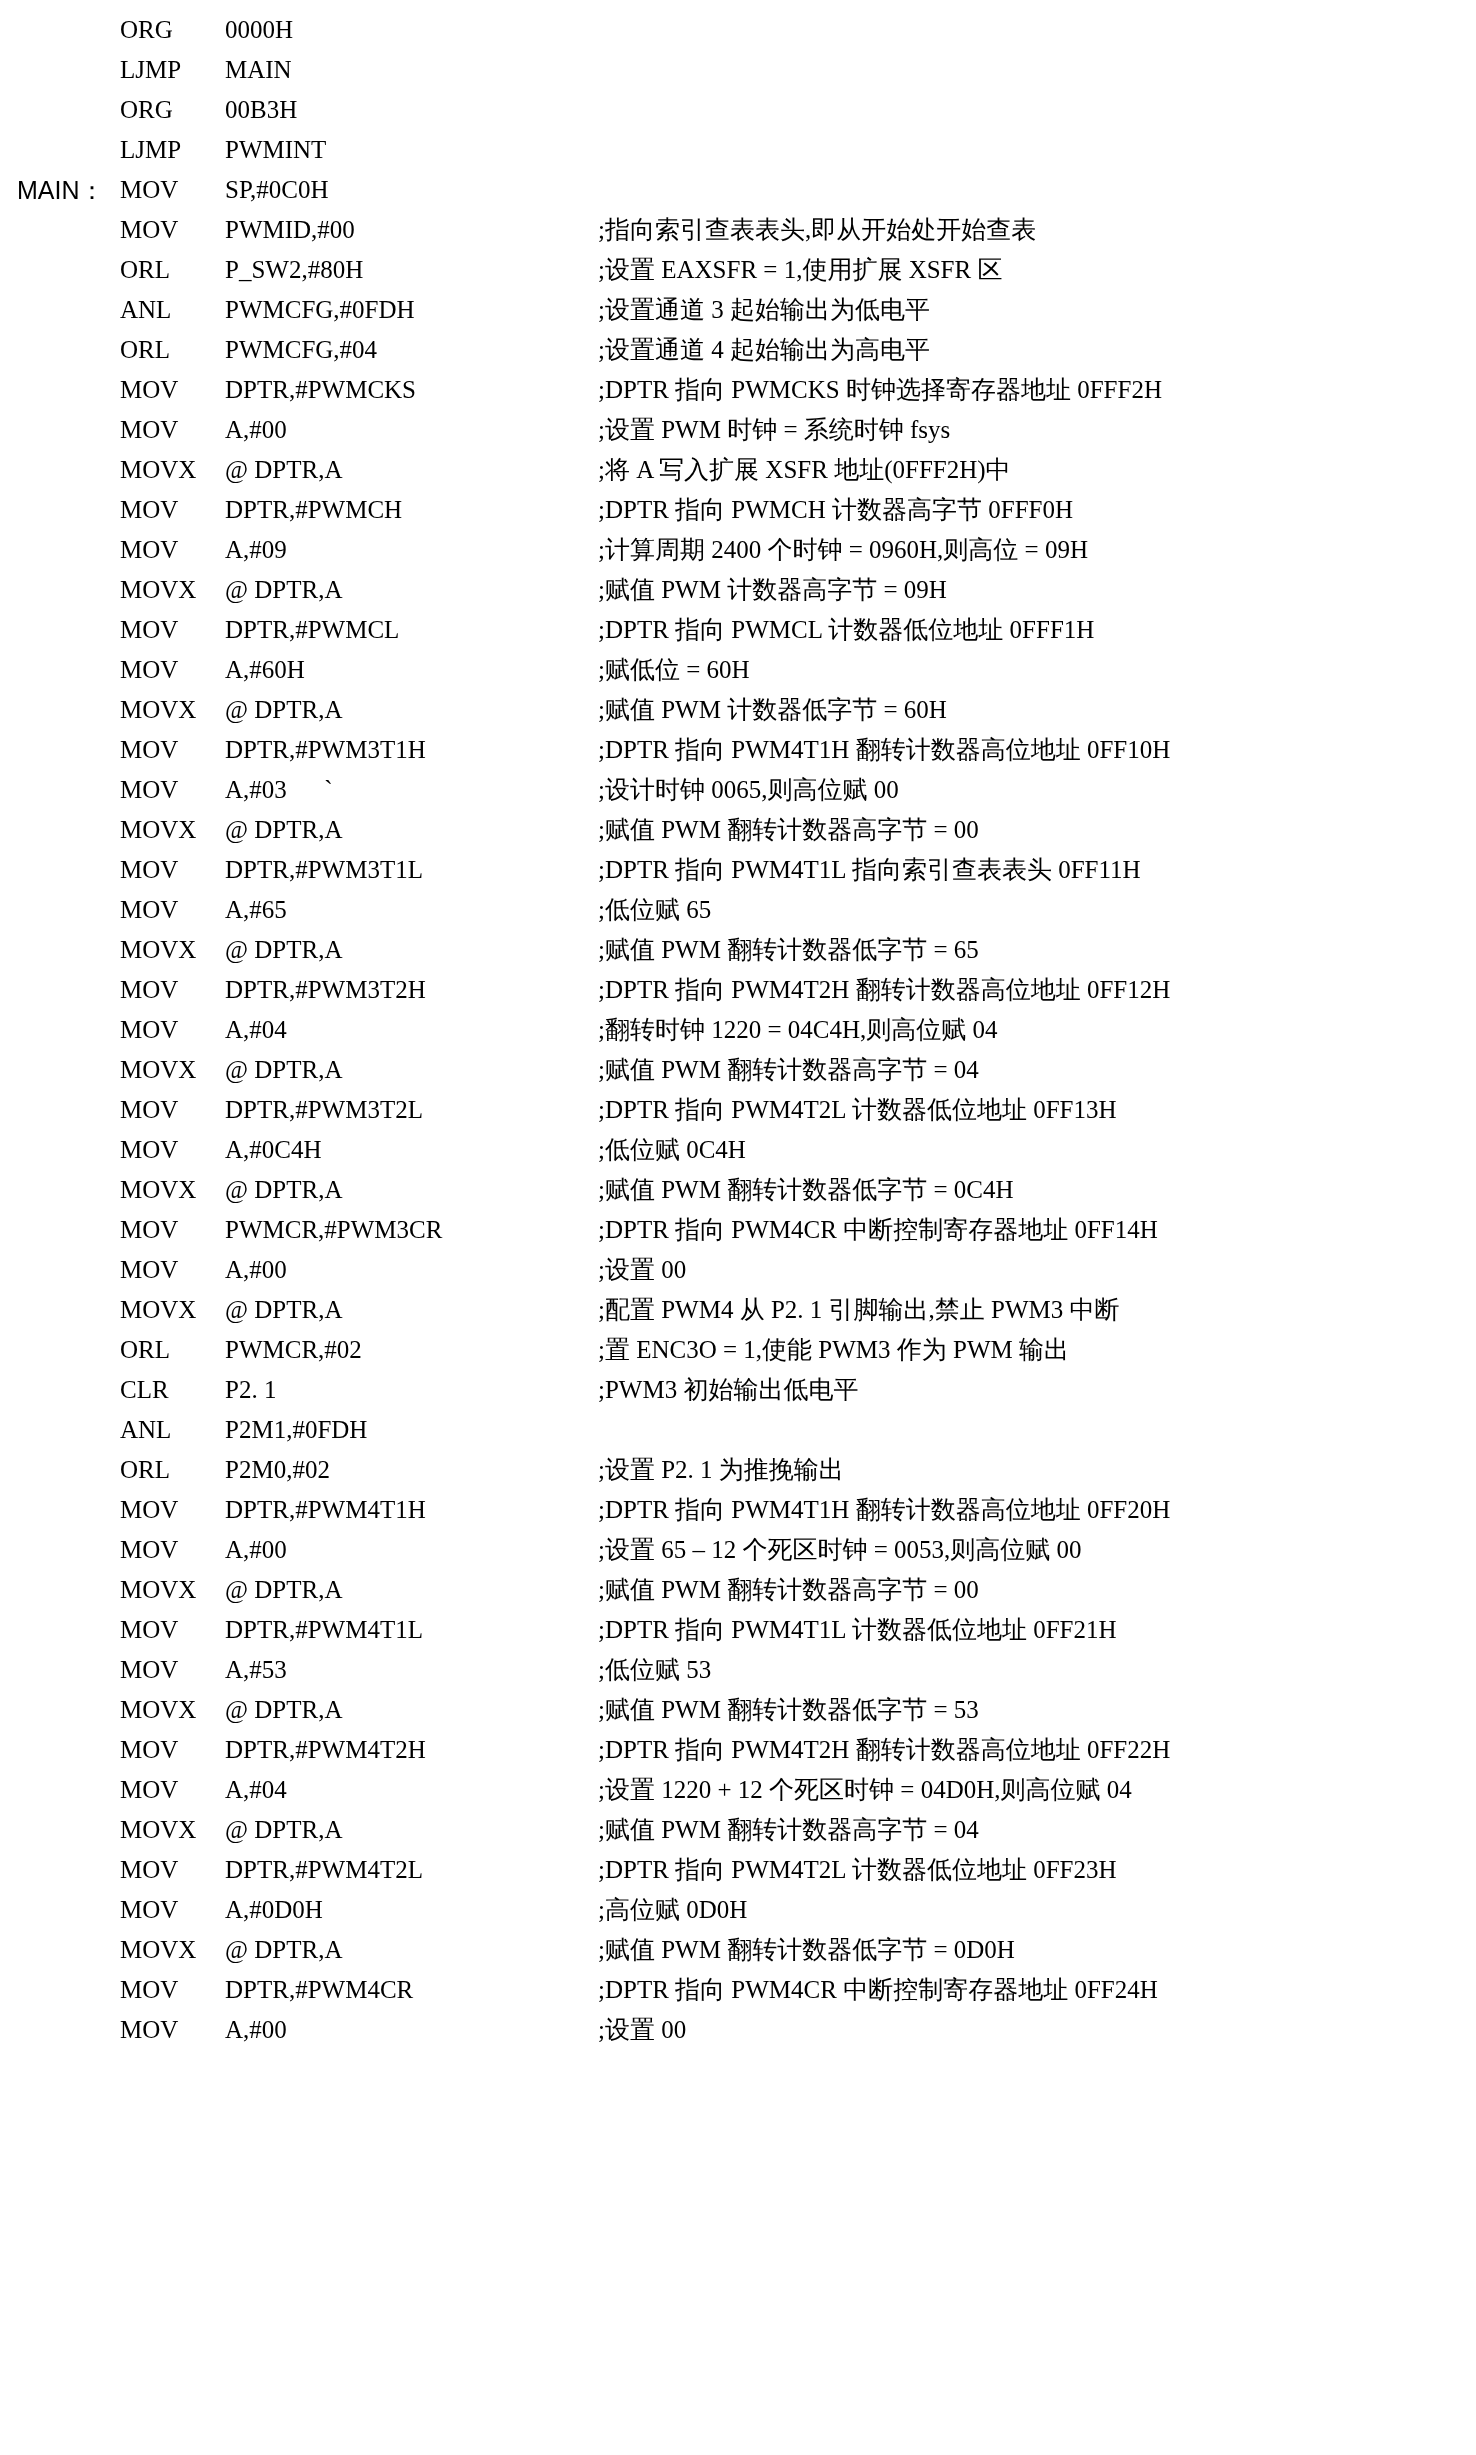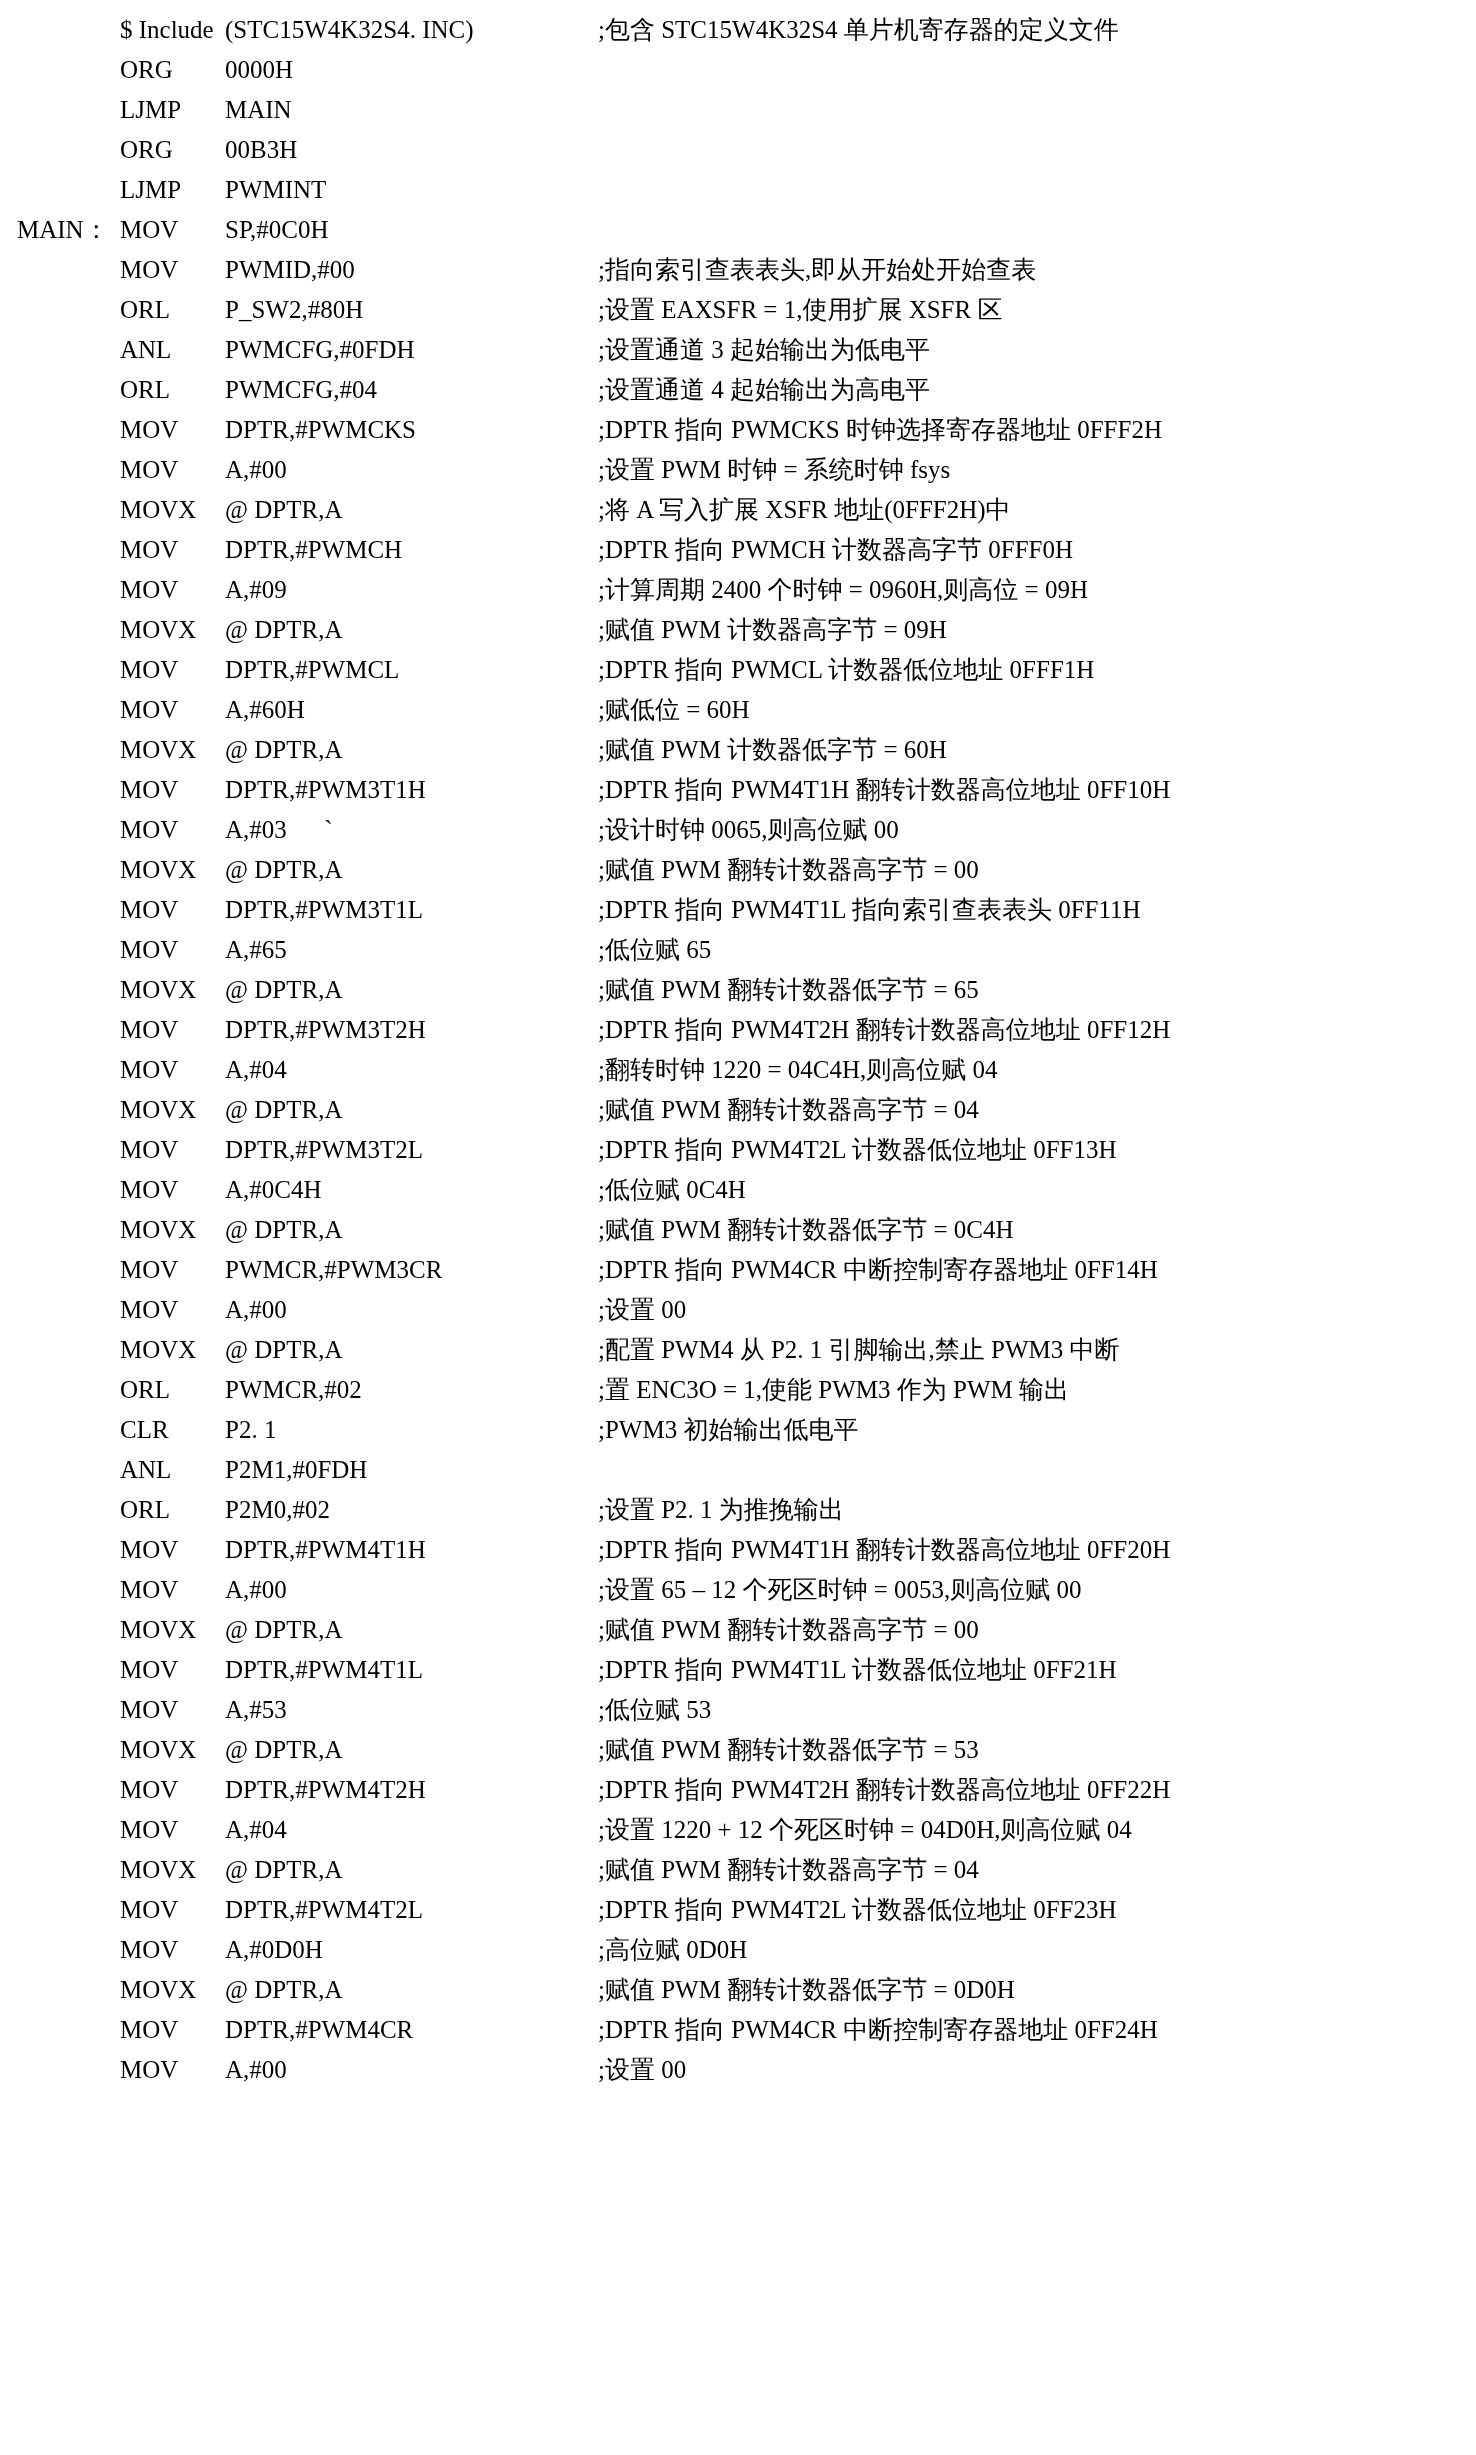--- a/index.html
+++ b/index.html
@@ -26,21 +26,21 @@
   table.code td {
     vertical-align: top;
     padding: 0;
     font-size: 25px;
     line-height: 40px;
     white-space: pre;
     overflow: visible;
   }
   td.label {
     width: 103px;
-    font-family: Liberation Serif, serif;
+    font-family: Liberation Sans, sans-serif;
     letter-spacing: 0px;
   }
   td.mnemonic {
     width: 105px;
     font-family: "Liberation Serif", "DejaVu Serif", serif;
   }
   td.operand {
     width: 373px;
     font-family: "Liberation Serif", "DejaVu Serif", serif;
   }
@@ -52,26 +52,20 @@
   }
 </style>
 </head>
 <body>
 
 <div id="page">
   <table class="code">
     <tbody id="code-body">
         <tr>
           <td class="label"></td>
-          <td class="mnemonic">$ Include</td>
-          <td class="operand">(STC15W4K32S4. INC)</td>
-          <td class="comment cjk">;包含 STC15W4K32S4 单片机寄存器的定义文件</td>
-        </tr>
-        <tr>
-          <td class="label"></td>
           <td class="mnemonic">ORG</td>
           <td class="operand">0000H</td>
           <td class="comment cjk"></td>
         </tr>
         <tr>
           <td class="label"></td>
           <td class="mnemonic">LJMP</td>
           <td class="operand">MAIN</td>
           <td class="comment cjk"></td>
         </tr>

